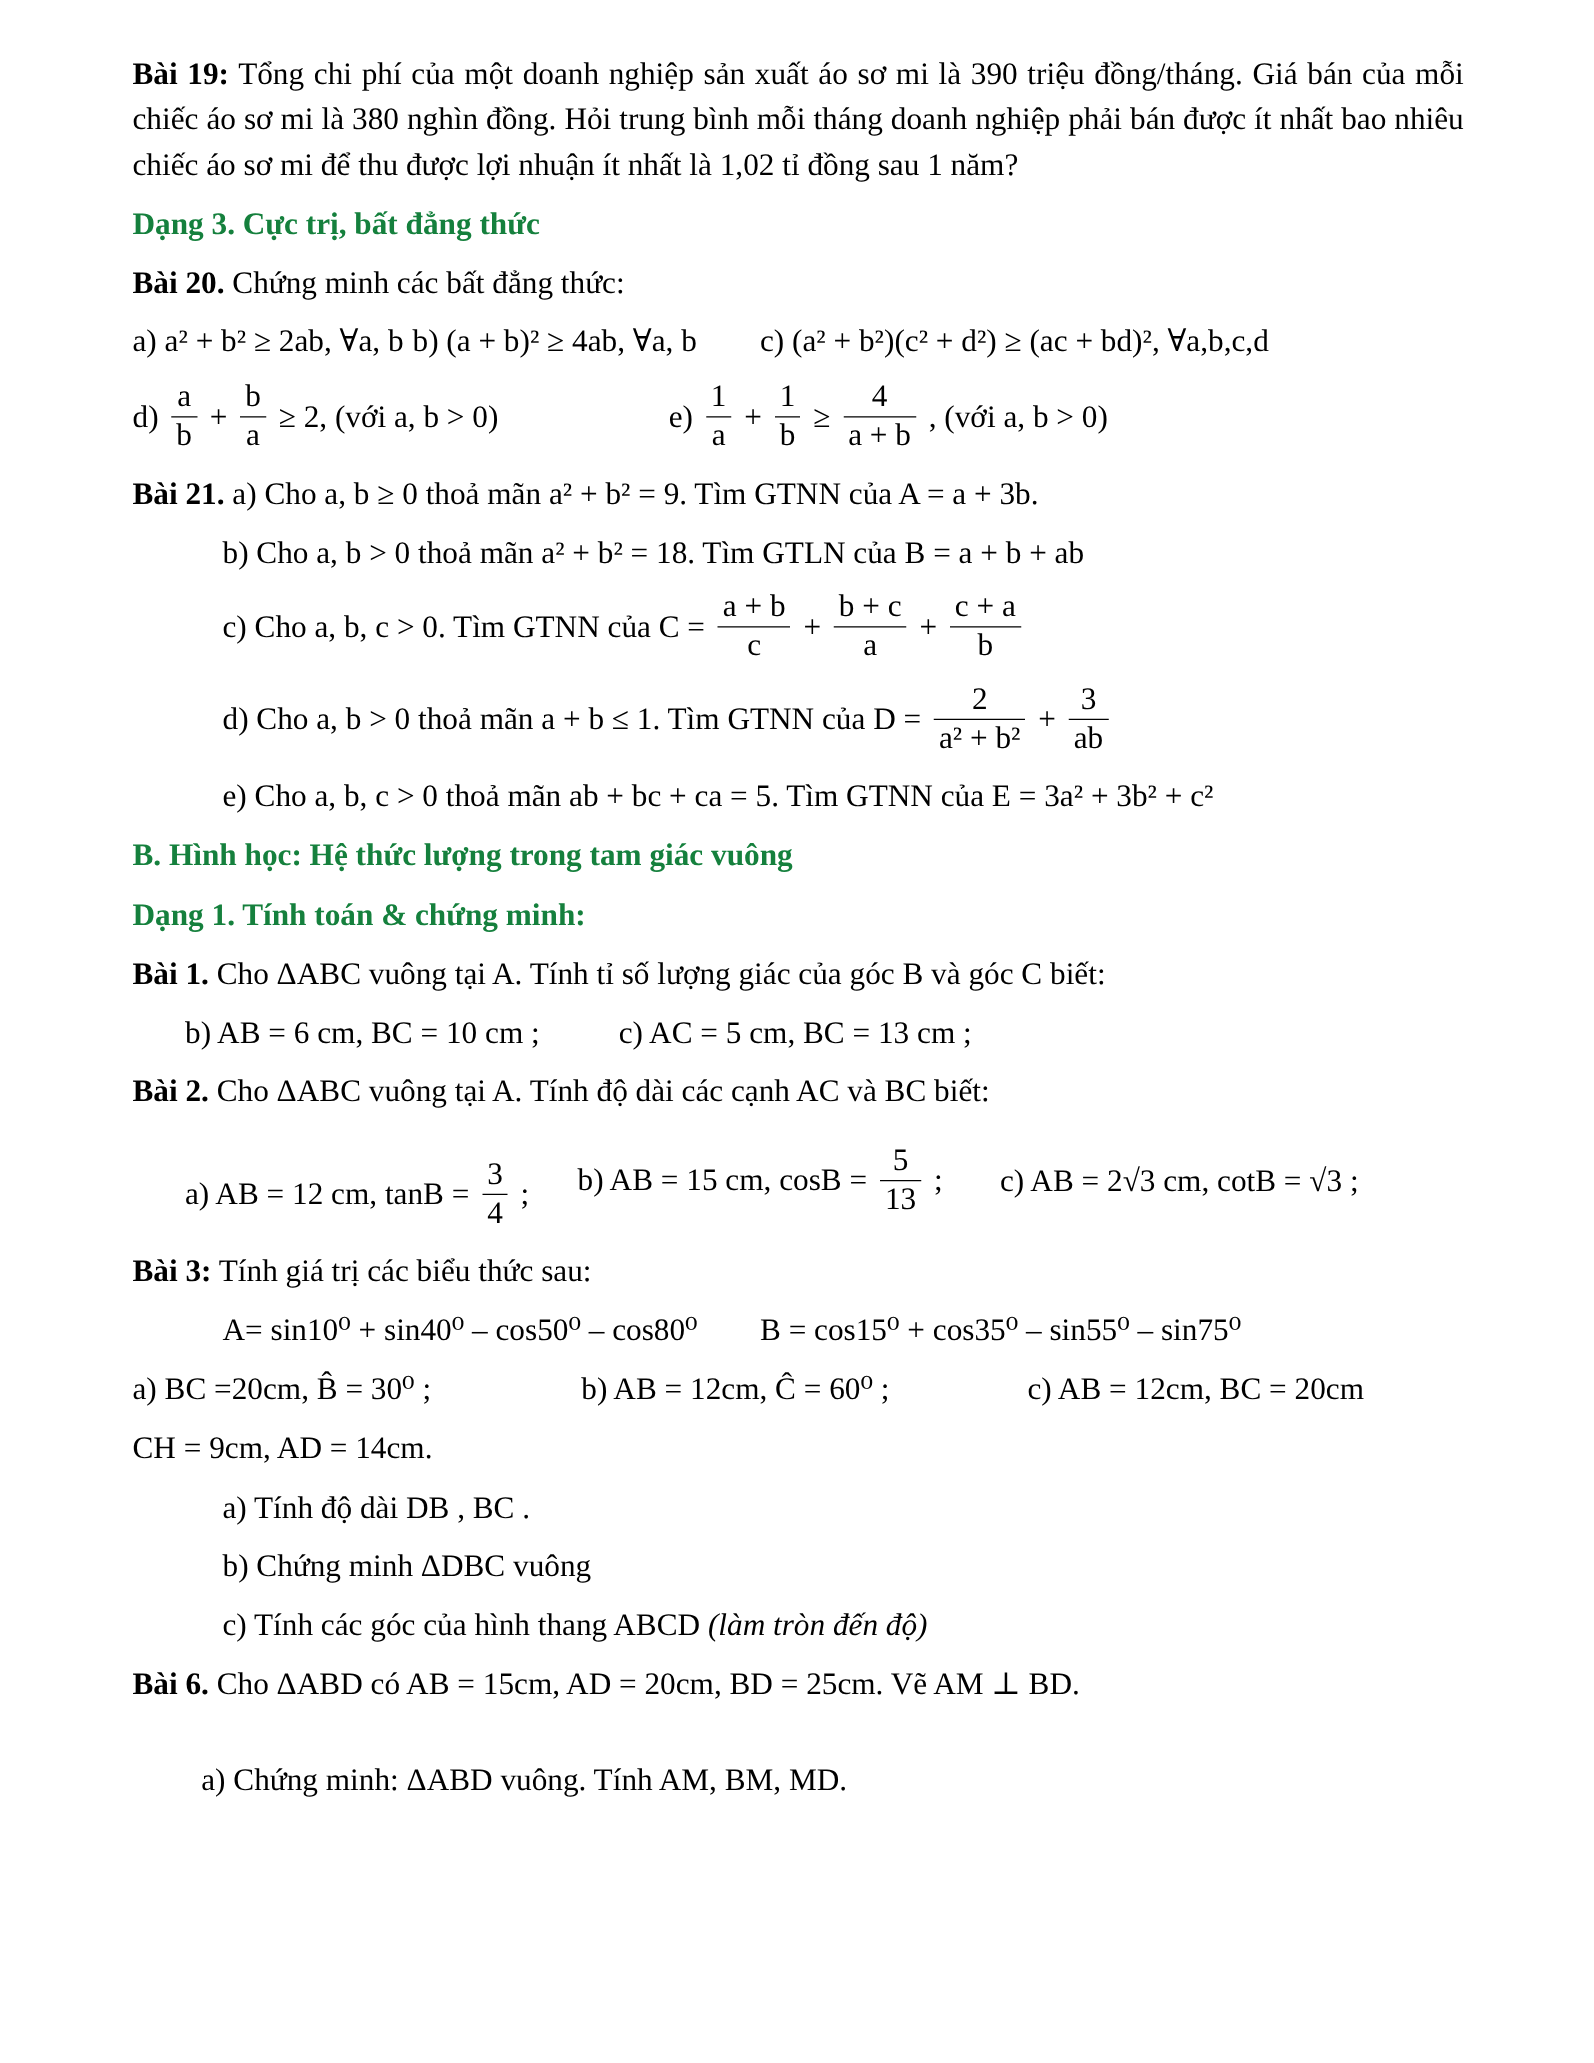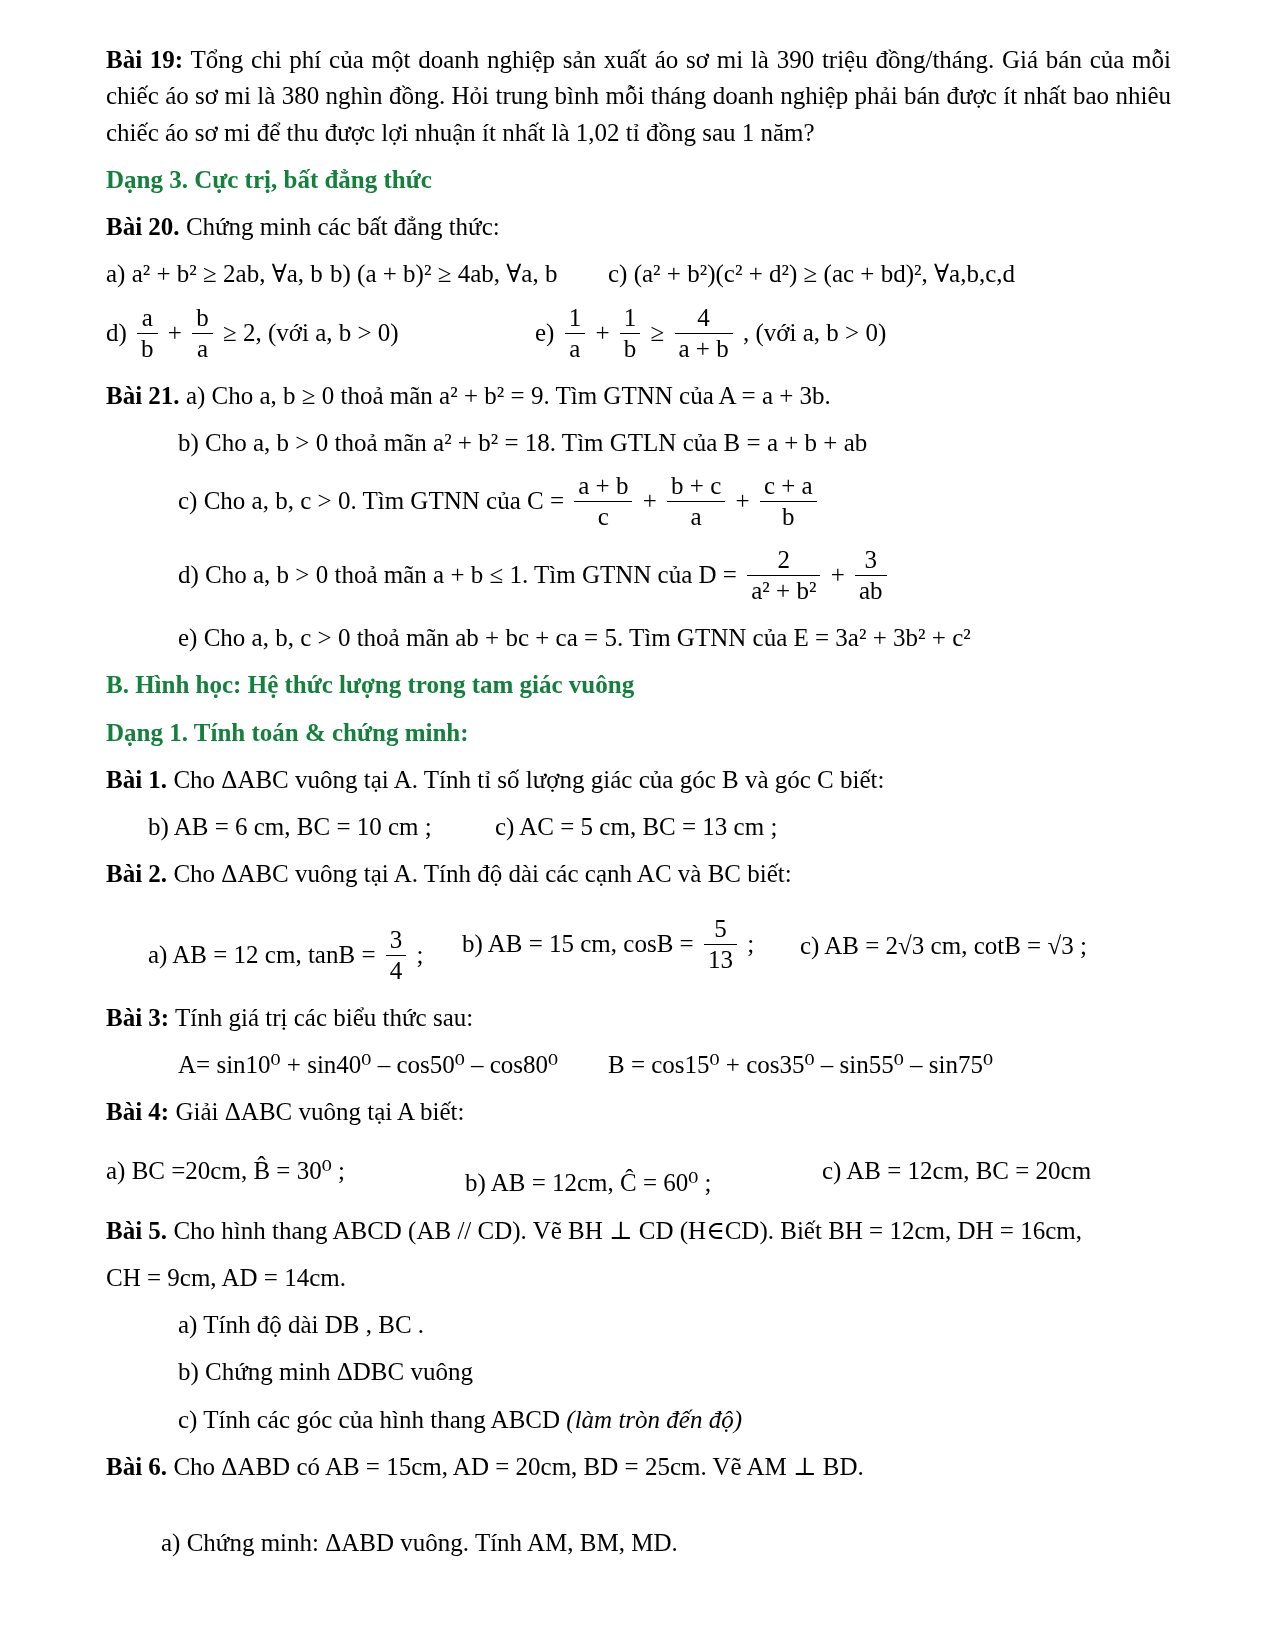--- a/index.html
+++ b/index.html
@@ -23,21 +23,21 @@
   .indent72 { padding-left: 72px; }
   .w224 { width: 224px; flex: none; }
   .w278 { width: 278px; flex: none; }
   .w429 { width: 429px; flex: none; }
   .w327 { width: 327px; flex: none; }
   .w347 { width: 347px; flex: none; }
   .w314 { width: 314px; flex: none; margin-top: 22px; }
   .w338 { width: 338px; flex: none; }
   .w430 { width: 430px; flex: none; }
   .w359 { width: 359px; flex: none; }
-  .w357 { width: 357px; flex: none; margin-top: 24px; }
+  .w357 { width: 357px; flex: none; }
   .frac {
     display: inline-block;
     vertical-align: middle;
     text-align: center;
     line-height: 1.12;
     margin: 2px 4px;
     position: relative;
     top: -2px;
   }
   .frac .fnum { display: block; padding: 0 4px 1px; border-bottom: 1.5px solid #000; }
@@ -151,35 +151,27 @@
   <p class="para">
     <b>Bài 3:</b>
     <span>Tính giá trị các biểu thức sau:</span>
   </p>
 
   <div class="row para indent72">
     <span class="w430">A= sin10⁰ + sin40⁰ – cos50⁰ – cos80⁰</span>
     <span>B = cos15⁰ + cos35⁰ – sin55⁰ – sin75⁰</span>
   </div>
 
-  <p class="para">
-    <b>Bài 4:</b>
-    <span>Giải ΔABC vuông tại A biết:</span>
-  </p>
 
   <div class="row para">
     <span class="w359">a) BC =20cm,  B̂ = 30⁰ ;</span>
     <span class="w357">b) AB = 12cm,  Ĉ = 60⁰ ;</span>
     <span>c) AB = 12cm, BC = 20cm</span>
   </div>
 
-  <p class="para">
-    <b>Bài 5.</b>
-    <span>Cho hình thang ABCD (AB // CD). Vẽ BH ⊥ CD (H∈CD).  Biết BH = 12cm, DH = 16cm,</span>
-  </p>
 
   <p class="para">
     <span>CH = 9cm, AD = 14cm.</span>
   </p>
 
   <p class="para indent72">
     <span>a) Tính độ dài DB , BC .</span>
   </p>
 
   <p class="para indent72">

